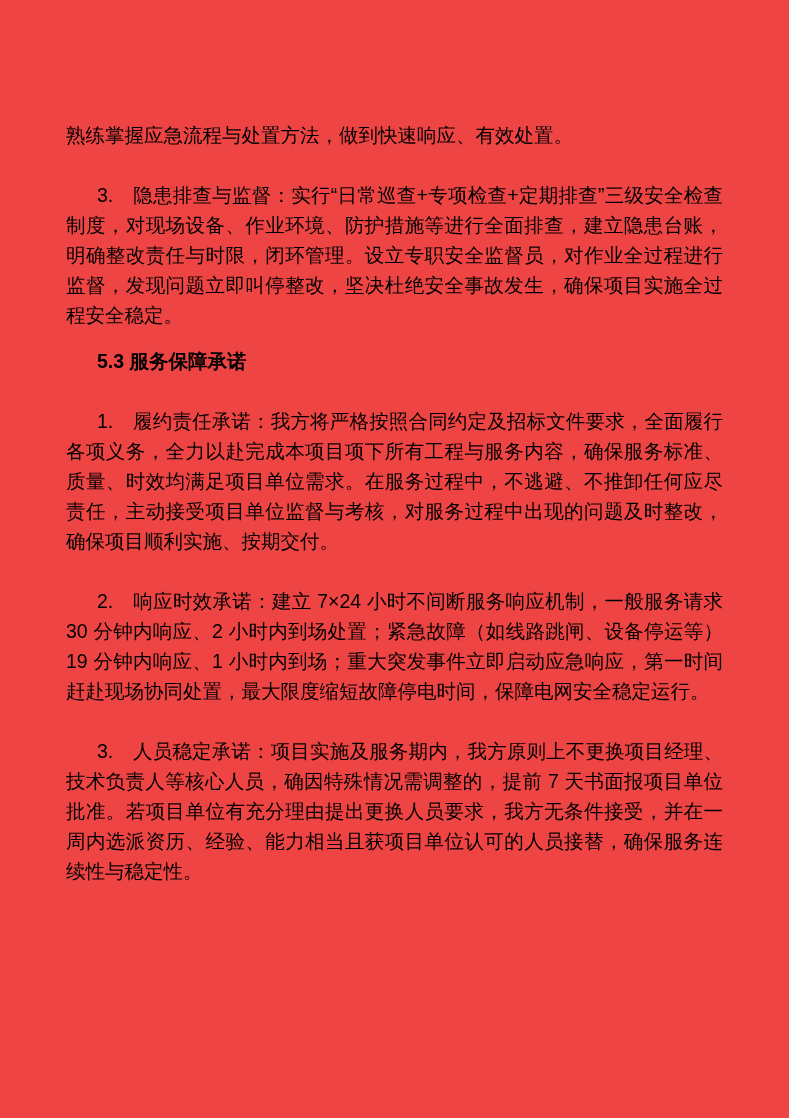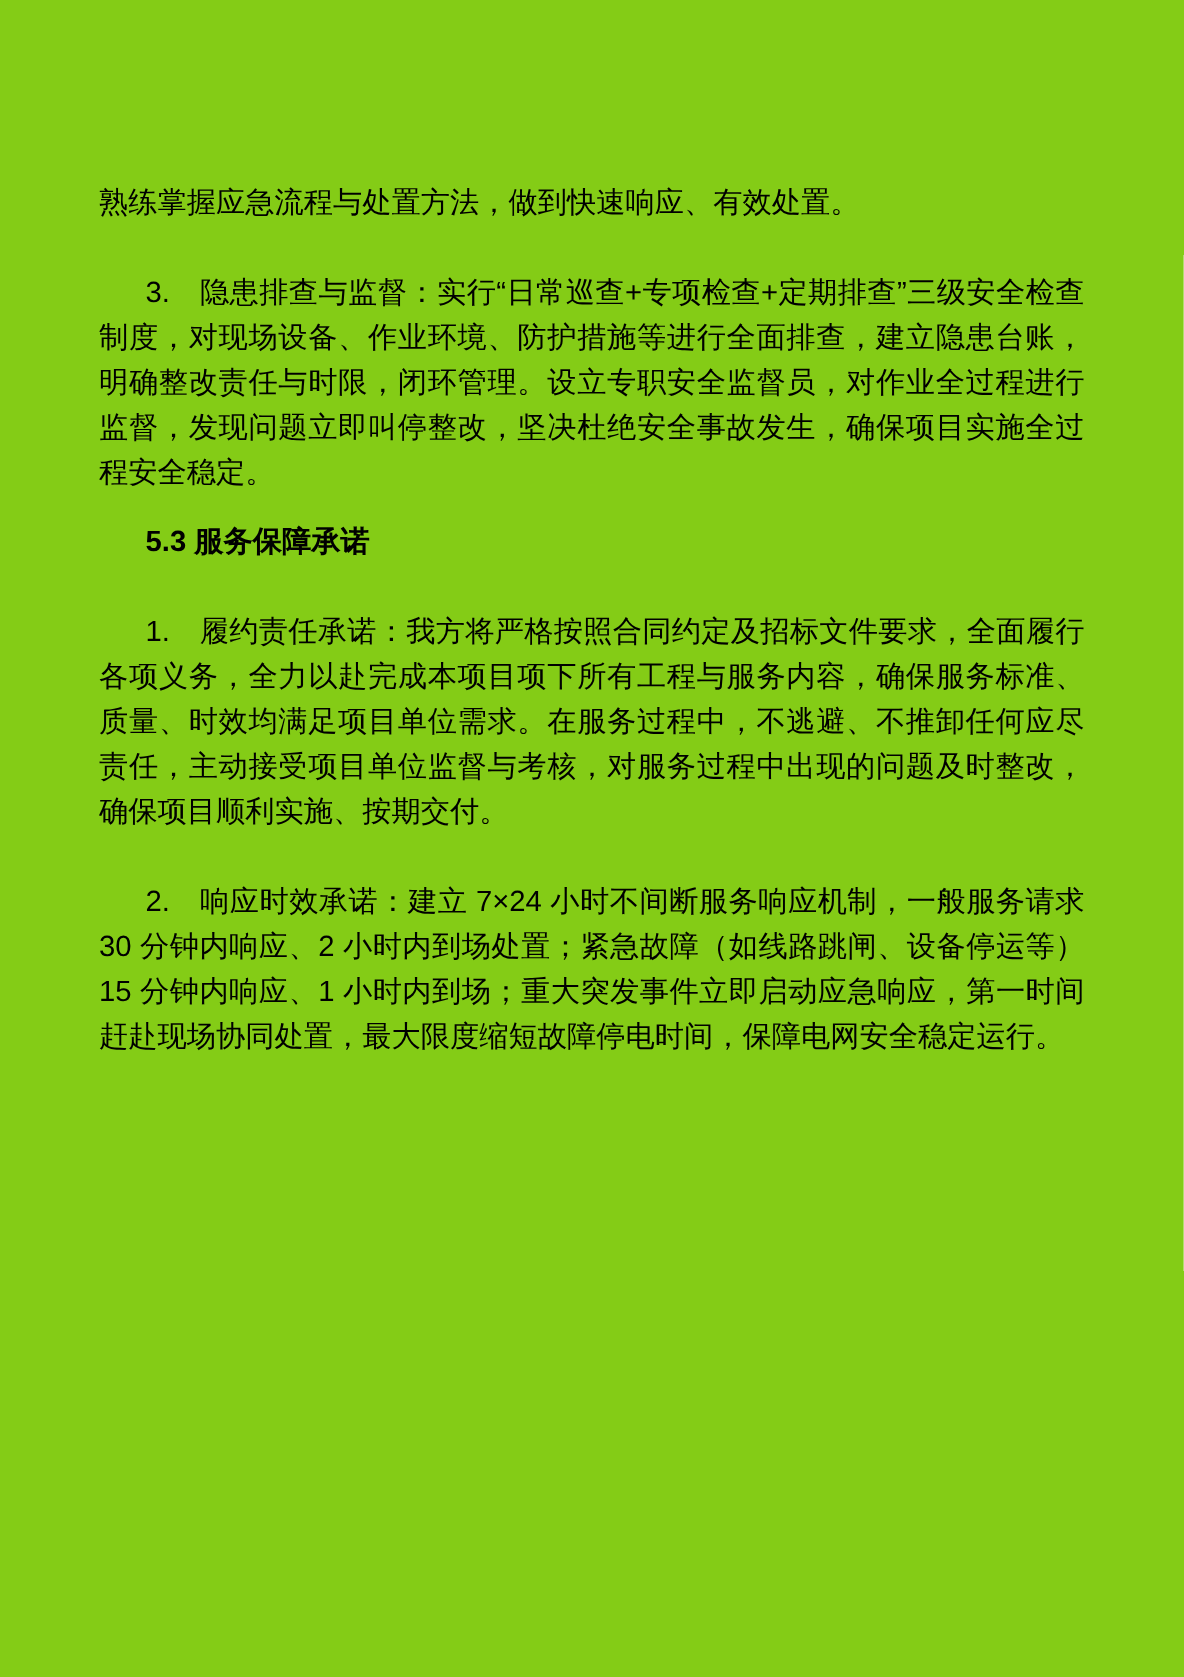--- a/index.html
+++ b/index.html
@@ -6,21 +6,21 @@
   html, body { background: #ffffff; }
   body {
     width: 789px;
     height: 1118px;
     overflow: hidden;
     font-family: "Liberation Sans", sans-serif;
   }
   .page {
     width: 789px;
     height: 1118px;
-    background: #84cc16;
+    background: #ef4444;
     color: #000000;
     padding: 120px 66px 0 66px;
   }
   .page p {
     font-size: 19.5px;
     line-height: 30px;
     text-align: justify;
     text-justify: inter-ideograph;
     word-break: break-all;
   }
@@ -42,16 +42,17 @@
 
 <div class="page">
   <p class="para-continuation">熟练掌握应急流程与处置方法，做到快速响应、有效处置。</p>
 
   <p class="para-numbered">3.　隐患排查与监督：实行“日常巡查+专项检查+定期排查”三级安全检查制度，对现场设备、作业环境、防护措施等进行全面排查，建立隐患台账，明确整改责任与时限，闭环管理。设立专职安全监督员，对作业全过程进行监督，发现问题立即叫停整改，坚决杜绝安全事故发生，确保项目实施全过程安全稳定。</p>
 
   <p class="para-heading">5.3 服务保障承诺</p>
 
   <p class="para-numbered">1.　履约责任承诺：我方将严格按照合同约定及招标文件要求，全面履行各项义务，全力以赴完成本项目项下所有工程与服务内容，确保服务标准、质量、时效均满足项目单位需求。在服务过程中，不逃避、不推卸任何应尽责任，主动接受项目单位监督与考核，对服务过程中出现的问题及时整改，确保项目顺利实施、按期交付。</p>
 
-  <p class="para-numbered">2.　响应时效承诺：建立 7×24 小时不间断服务响应机制，一般服务请求 30 分钟内响应、2 小时内到场处置；紧急故障（如线路跳闸、设备停运等）15 分钟内响应、1 小时内到场；重大突发事件立即启动应急响应，第一时间赶赴现场协同处置，最大限度缩短故障停电时间，保障电网安全稳定运行。</p>
+  <p class="para-numbered">2.　响应时效承诺：建立 7×24 小时不间断服务响应机制，一般服务请求 30 分钟内响应、2 小时内到场处置；紧急故障（如线路跳闸、设备停运等）19 分钟内响应、1 小时内到场；重大突发事件立即启动应急响应，第一时间赶赴现场协同处置，最大限度缩短故障停电时间，保障电网安全稳定运行。</p>
 
+  <p class="para-numbered">3.　人员稳定承诺：项目实施及服务期内，我方原则上不更换项目经理、技术负责人等核心人员，确因特殊情况需调整的，提前 7 天书面报项目单位批准。若项目单位有充分理由提出更换人员要求，我方无条件接受，并在一周内选派资历、经验、能力相当且获项目单位认可的人员接替，确保服务连续性与稳定性。</p>
 
 </div>
 
 </body></html>

